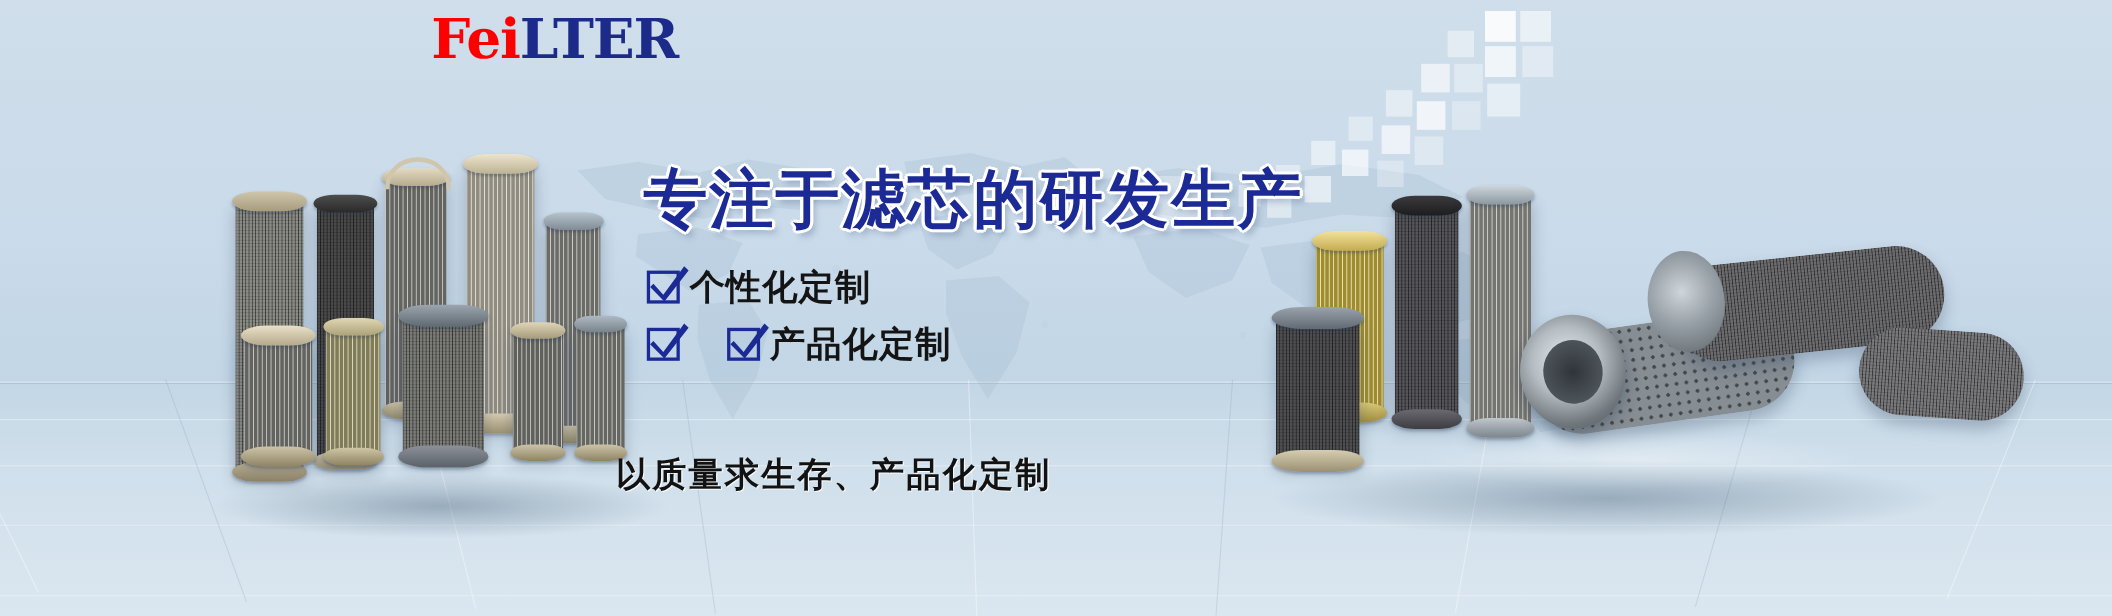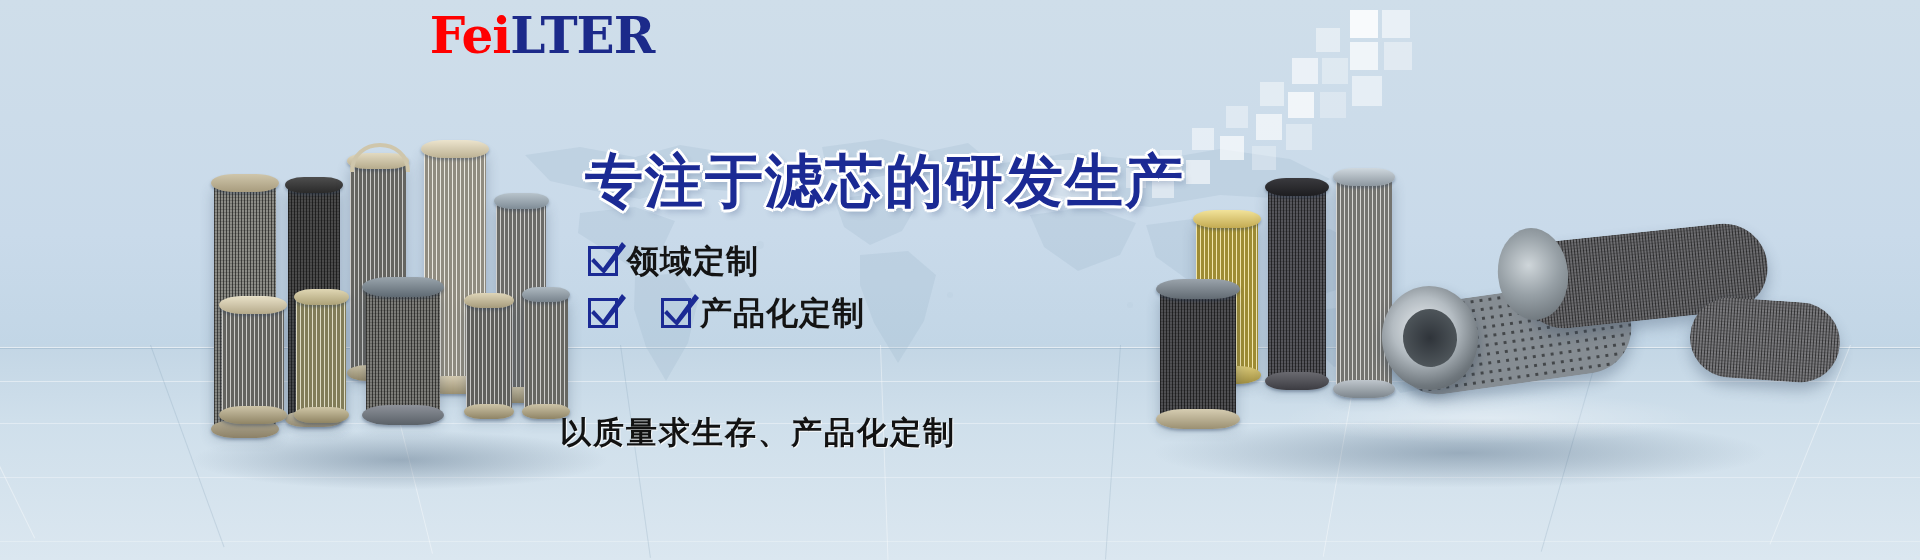--- a/index.html
+++ b/index.html
@@ -26,21 +26,21 @@
   
   .worldmap{
     position:absolute;left:430px;top:95px;width:1080px;height:330px;
     opacity:.30;
   }
   .worldmap svg{width:100%;height:100%;display:block;}
   
   .mosaic{position:absolute;right:480px;top:10px;width:420px;height:190px;}
   .mosaic i{position:absolute;display:block;background:#ffffff;}
   
-  .logo{position:absolute;left:392px;top:8px;width:300px;text-align:center;}
+  .logo{position:absolute;left:392px;top:8px;width:300px;text-align:left;}
   .logo-word{
     font-family:"DejaVu Serif","Liberation Serif",serif;
     font-weight:700;font-size:50px;line-height:56px;letter-spacing:-1px;
     white-space:nowrap;
   }
   .logo-fei{color:#ff0000;}
   .logo-lter{color:#1c2a8a;}
   .logo-cn{
     margin-top:6px;font-size:25px;font-weight:700;color:#1d1d1f;
     letter-spacing:3px;line-height:30px;white-space:nowrap;
@@ -314,21 +314,21 @@
   <div class="headline">专注于滤芯的研发生产</div>
 
   <div class="features">
     <div class="frow r1">
       <div class="fitem">
         <span class="chk">
           <svg viewBox="0 0 38 36" aria-hidden="true">
             <path d="M6,18 L15,28 L34,2 L38,6 L16,34 L3,21 Z" fill="#1b2a94"></path>
           </svg>
         </span>
-        <span class="flabel">领域定制</span>
+        <span class="flabel">个性化定制</span>
       </div>
     </div>
     <div class="frow r2">
       <div class="fitem">
         <span class="chk">
           <svg viewBox="0 0 38 36" aria-hidden="true">
             <path d="M6,18 L15,28 L34,2 L38,6 L16,34 L3,21 Z" fill="#1b2a94"></path>
           </svg>
         </span>
       </div>

